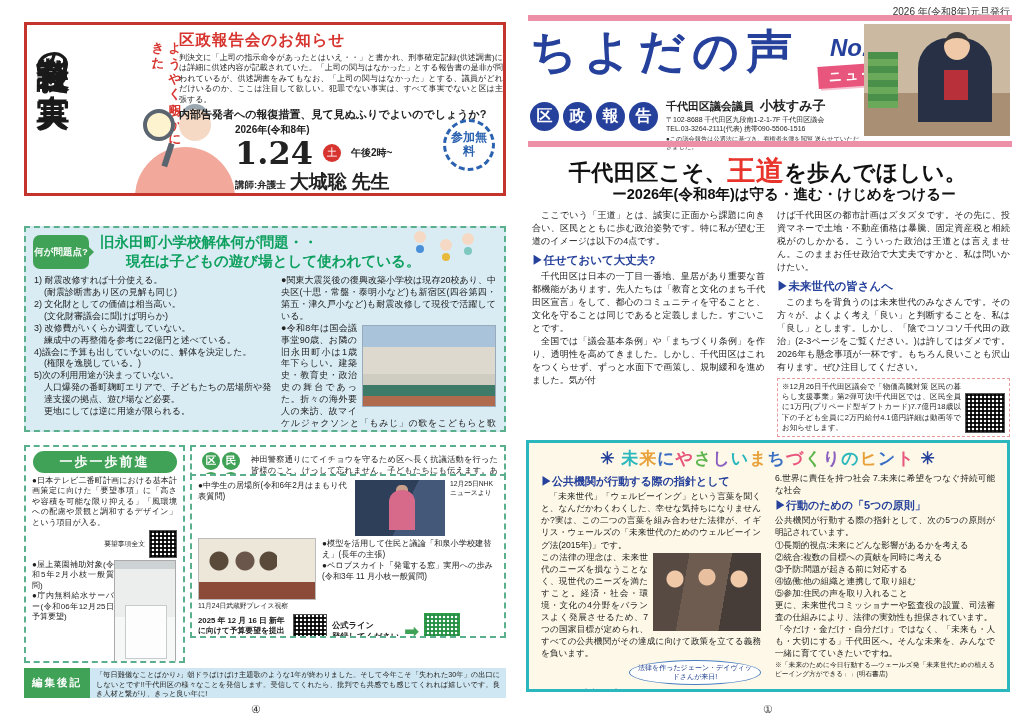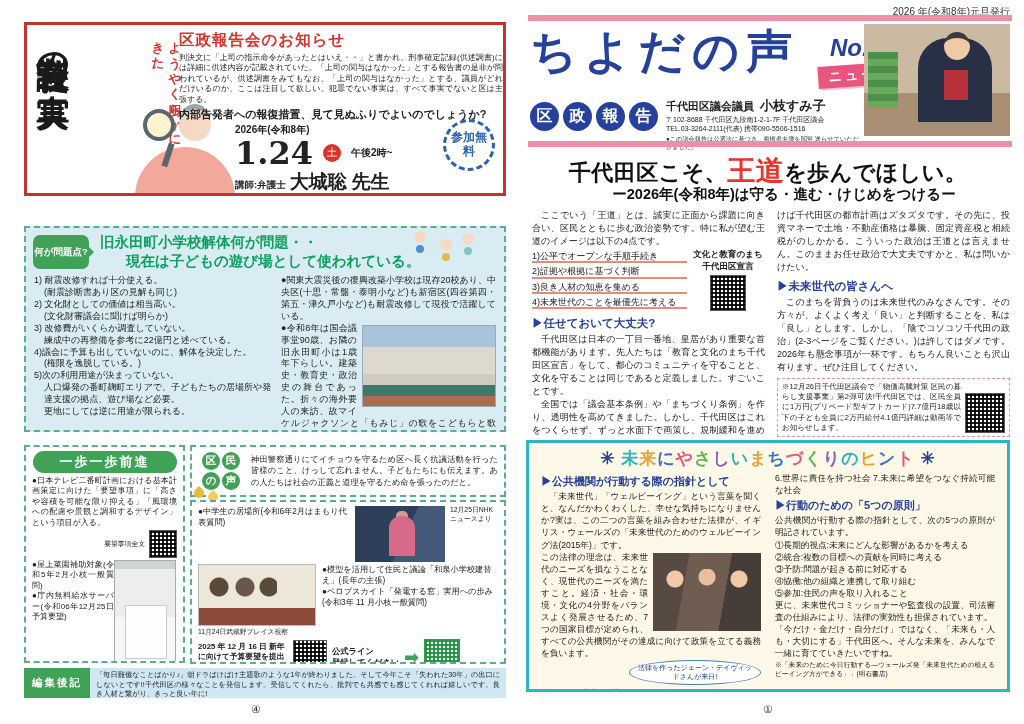--- a/index.html
+++ b/index.html
@@ -58,21 +58,21 @@
 .pg-zone{position:relative;height:128px;margin-top:2px}
 .pg-zone .txt{width:82px}
 .pg-photo{position:absolute;right:1px;top:0;width:62px;height:104px;border:1px solid #aaa;background:linear-gradient(#cdd2d4 0 8%,#eceeee 8% 55%,#f6f7f7 55%)}
 .pg-photo:after{content:"";position:absolute;left:10px;bottom:4px;width:40px;height:52px;background:#fdfdfd;border:1px solid #c7cbcd}
 .voice{position:absolute;left:190px;top:445px;width:316px;height:52px;background:#fff;border:2px dashed #5ab08d;display:flex;align-items:center;padding:3px 6px;gap:7px}
 .vc-title{width:46px;display:flex;flex-wrap:wrap;gap:2px;justify-content:center;position:relative}
 .vc-c{width:18px;height:18px;border-radius:50%;background:#3fa257;color:#fff;font-size:10.5px;font-weight:bold;display:flex;align-items:center;justify-content:center}
 .leaf{position:absolute;left:-4px;bottom:-8px;width:10px;height:10px;background:#e8b93a;border-radius:0 50% 50% 50%;transform:rotate(45deg)}
 .leaf.l2{left:10px;bottom:-12px;background:#f0cf5a}
 .vc-text{flex:1;font-size:8.2px;line-height:1.38;text-align:justify}
-.activity{position:absolute;left:190px;top:500px;width:316px;height:164px;background:#fff;border:2px dashed #5ab08d;padding:4px 6px;font-size:8.2px;overflow:hidden}
+.activity{position:absolute;left:190px;top:474px;width:316px;height:164px;background:#fff;border:2px dashed #5ab08d;padding:4px 6px;font-size:8.2px;overflow:hidden}
 .ac-row1{display:flex;gap:5px}
 .ac-i1{width:152px;line-height:1.35}
 .ac-photo2{width:90px;height:56px;flex:0 0 90px;position:relative;background:linear-gradient(115deg,#2e4059 0 55%,#44597a 55%)}
 .ac-photo2:after{content:"";position:absolute;left:34px;top:10px;width:26px;height:40px;background:#d76a8a;border-radius:12px 12px 0 0;box-shadow:0 -12px 0 -7px #caa08a}
 .ac-cap2{flex:1;font-size:6.8px;line-height:1.3}
 .ac-row2{display:flex;gap:6px;margin-top:2px}
 .ac-ph1wrap{width:118px;flex:0 0 118px}
 .ac-photo1{width:118px;height:62px;border:1px solid #bbb;position:relative;background:linear-gradient(#ece7d8 0 72%,#8c4b38 72%)}
 .ac-photo1:after{content:"";position:absolute;left:8px;top:8px;width:70px;height:30px;background:radial-gradient(circle at 12px 14px,#5a4a3a 0 9px,transparent 10px),radial-gradient(circle at 38px 14px,#6a564a 0 9px,transparent 10px),radial-gradient(circle at 62px 14px,#5a4a3a 0 9px,transparent 10px)}
 .ac-cap1{font-size:6.8px;margin-top:1px}
@@ -304,35 +304,20 @@
   <div class="rbar" id="bar2"></div>
 
   <div class="r-headline">
     <span>千代田区こそ、</span><span class="r-emph">王道</span><span>を歩んでほしい。</span>
   </div>
   <div class="r-sub">ー2026年(令和8年)は守る・進む・けじめをつけるー</div>
 
   <div class="r-cols">
     <div class="rc">
       <div class="rp">ここでいう「王道」とは、誠実に正面から課題に向き合い、区民とともに歩む政治姿勢です。特に私が望む王道のイメージは以下の4点です。</div>
-      <div class="r-points-row">
-        <div class="r-points">
-          <div class="r-point">1)公平でオープンな手順手続き</div>
-          <div class="r-point">2)証拠や根拠に基づく判断</div>
-          <div class="r-point">3)良き人材の知恵を集める</div>
-          <div class="r-point">4)未来世代のことを最優先に考える</div>
-        </div>
-        <div class="r-decl">
-          <div class="r-decl-t">
-            <div>文化と教育のまち</div>
-            <div>千代田区宣言</div>
-          </div>
-          <div class="qr"></div>
-        </div>
-      </div>
       <div class="r-sect">▶任せておいて大丈夫?</div>
       <div class="rp">千代田区は日本の一丁目一番地、皇居があり重要な首都機能があります。先人たちは「教育と文化のまち千代田区宣言」をして、都心のコミュニティを守ることと、文化を守ることは同じであると定義しました。すごいことです。</div>
       <div class="rp">全国では「議会基本条例」や「まちづくり条例」を作り、透明性を高めてきました。しかし、千代田区はこれをつくらせず、ずっと水面下で画策し、規制緩和を進めました。気が付</div>
     </div>
     <div class="rc">
       <div>けば千代田区の都市計画はズタズタです。その先に、投資マネーで土地・不動産価格は暴騰、固定資産税と相続税がのしかかる。こういった政治は王道とは言えません。このままお任せ政治で大丈夫ですかと、私は問いかけたい。</div>
       <div class="r-sect">▶未来世代の皆さんへ</div>
       <div class="rp">このまちを背負うのは未来世代のみなさんです。その方々が、よくよく考え「良い」と判断することを、私は「良し」とします。しかし、「陰でコソコソ千代田の政治」(2-3ページをご覧ください。)は許してはダメです。2026年も懸念事項が一杯です。もちろん良いことも沢山有ります。ぜひ注目してください。</div>
       <div class="r-notebox">
         <div class="r-notetext">※12月26日千代田区議会で「物価高騰対策 区民の暮らし支援事業」第2弾可決!千代田区では、区民全員に1万円(プリペード型ギフトカード)7.7億円18歳以下の子ども全員に2万円給付4.1億円詳細は動画等でお知らせします。</div>

